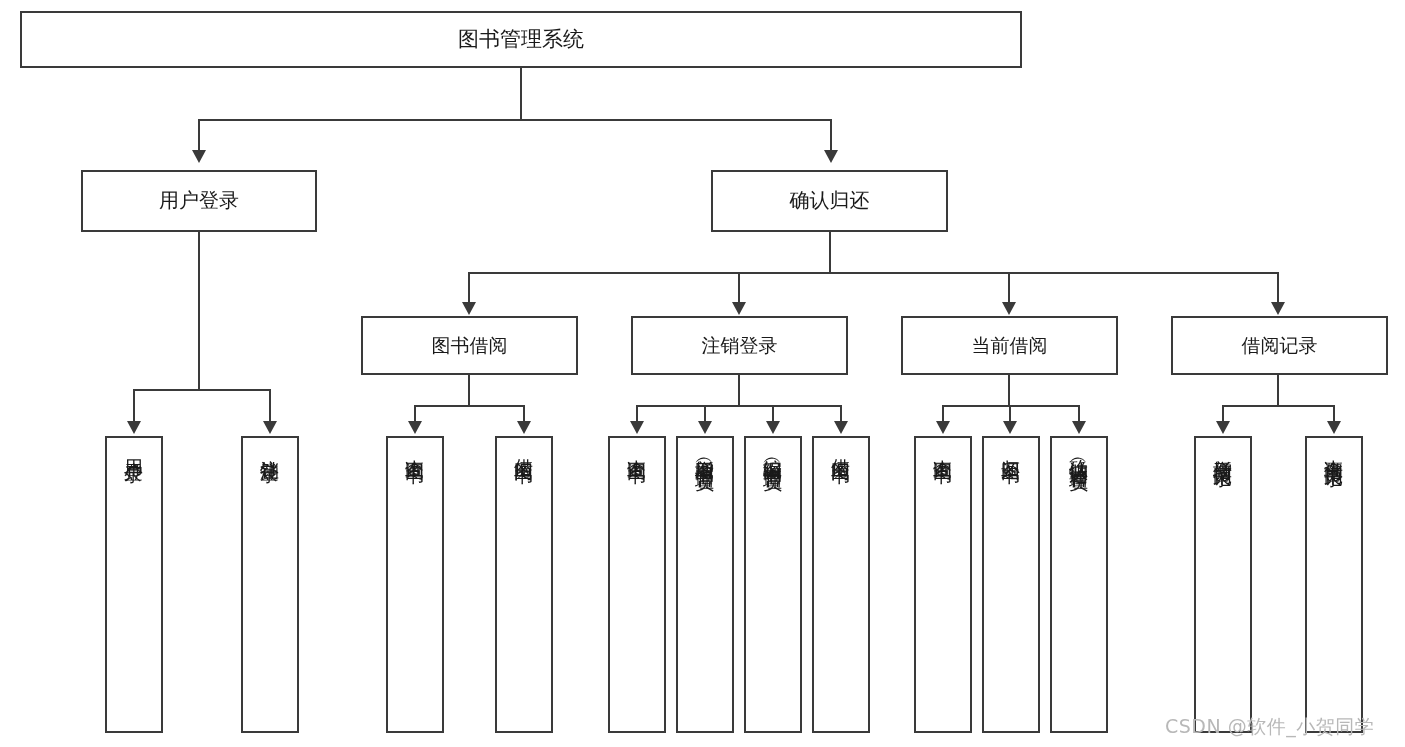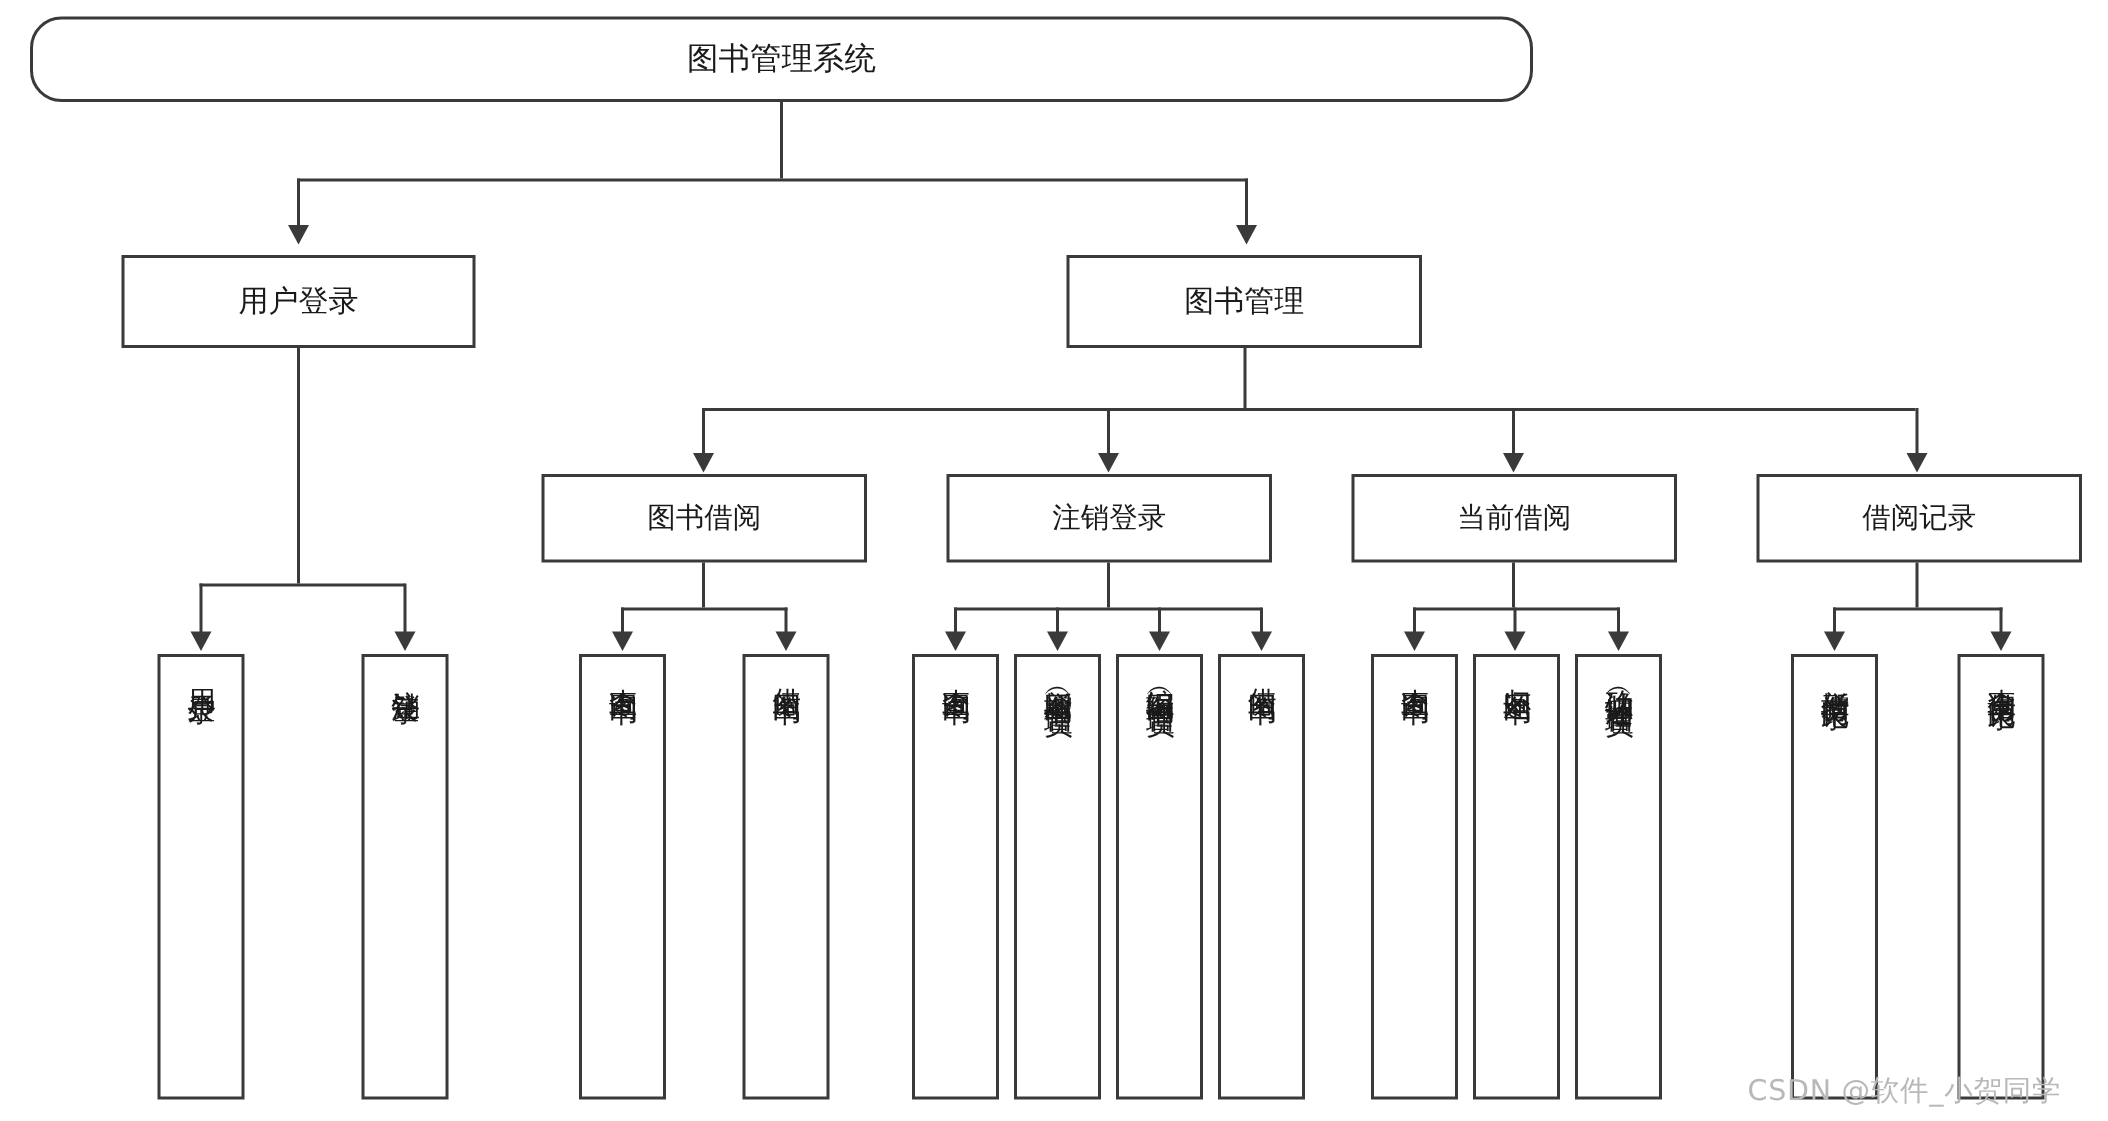--- a/index.html
+++ b/index.html
@@ -79,38 +79,38 @@
     white-space: nowrap;
     pointer-events: none;
     letter-spacing: 0.5px;
   }
 </style>
 </head>
 <body>
 
 <div id="canvas">
 
-  <div class="node root" style="left:20px; top:11px; width:1002px; height:57px;border-radius:21px;">
+  <div class="node root" style="left:20px; top:11px; width:1002px; height:57px;">
     <span>图书管理系统</span>
   </div>
 
   <div class="seg v" style="left:520px; top:68px; width:2px; height:51px;"></div>
 
   <div class="seg h" style="left:198px; top:119px; width:634px; height:2px;"></div>
 
   <div class="seg v" style="left:198px; top:119px; width:2px; height:33px;"></div>
   <div class="arrow" style="left:192px; top:150px;"></div>
   <div class="seg v" style="left:830px; top:119px; width:2px; height:33px;"></div>
   <div class="arrow" style="left:824px; top:150px;"></div>
 
   <div class="node l2" style="left:81px; top:170px; width:236px; height:62px;">
     <span>用户登录</span>
   </div>
   <div class="node l2" style="left:711px; top:170px; width:237px; height:62px;">
-    <span>图书管理</span>
+    <span>确认归还</span>
   </div>
 
   <div class="seg v" style="left:198px; top:232px; width:2px; height:157px;"></div>
   <div class="seg h" style="left:133px; top:389px; width:137px; height:2px;"></div>
   <div class="seg v" style="left:133px; top:389px; width:2px; height:34px;"></div>
   <div class="arrow" style="left:127px; top:421px;"></div>
   <div class="seg v" style="left:269px; top:389px; width:2px; height:34px;"></div>
   <div class="arrow" style="left:263px; top:421px;"></div>
 
   <div class="seg v" style="left:829px; top:232px; width:2px; height:40px;"></div>

